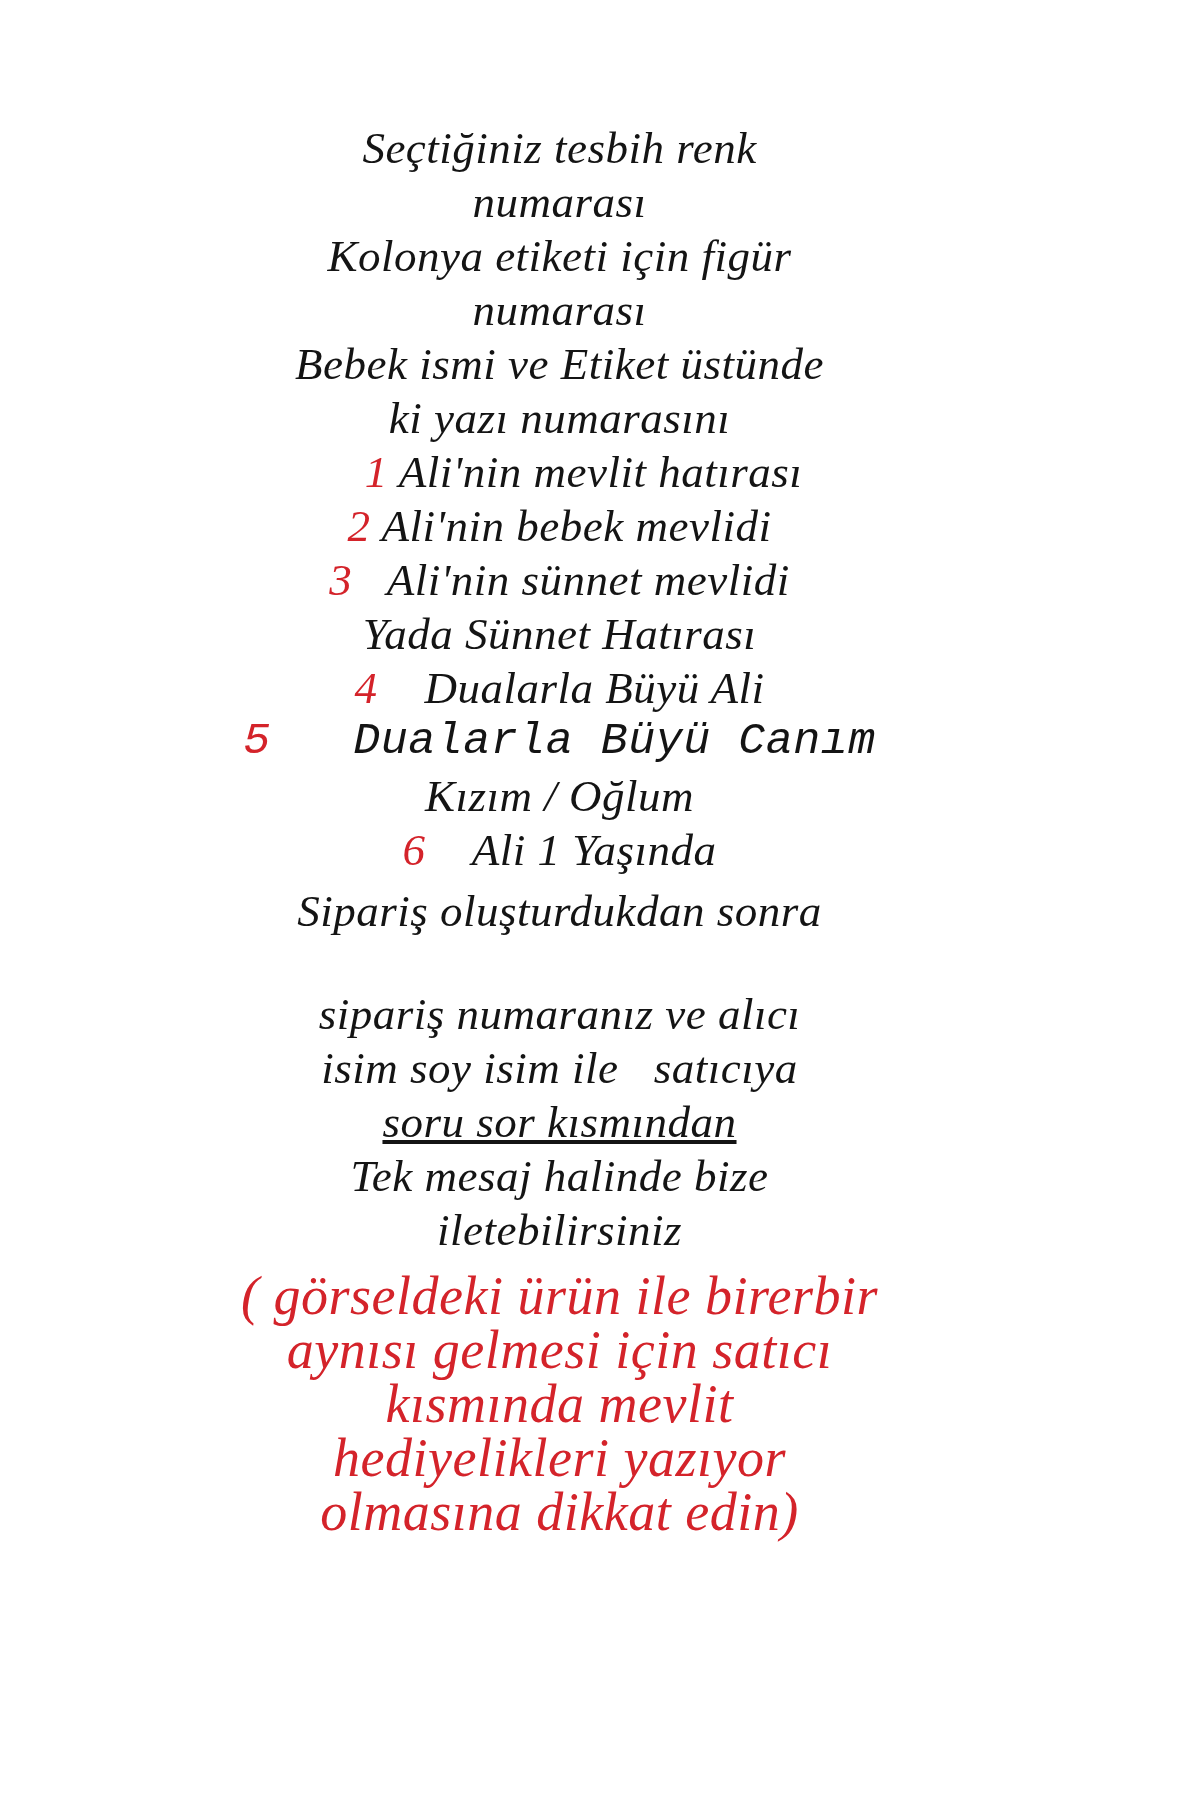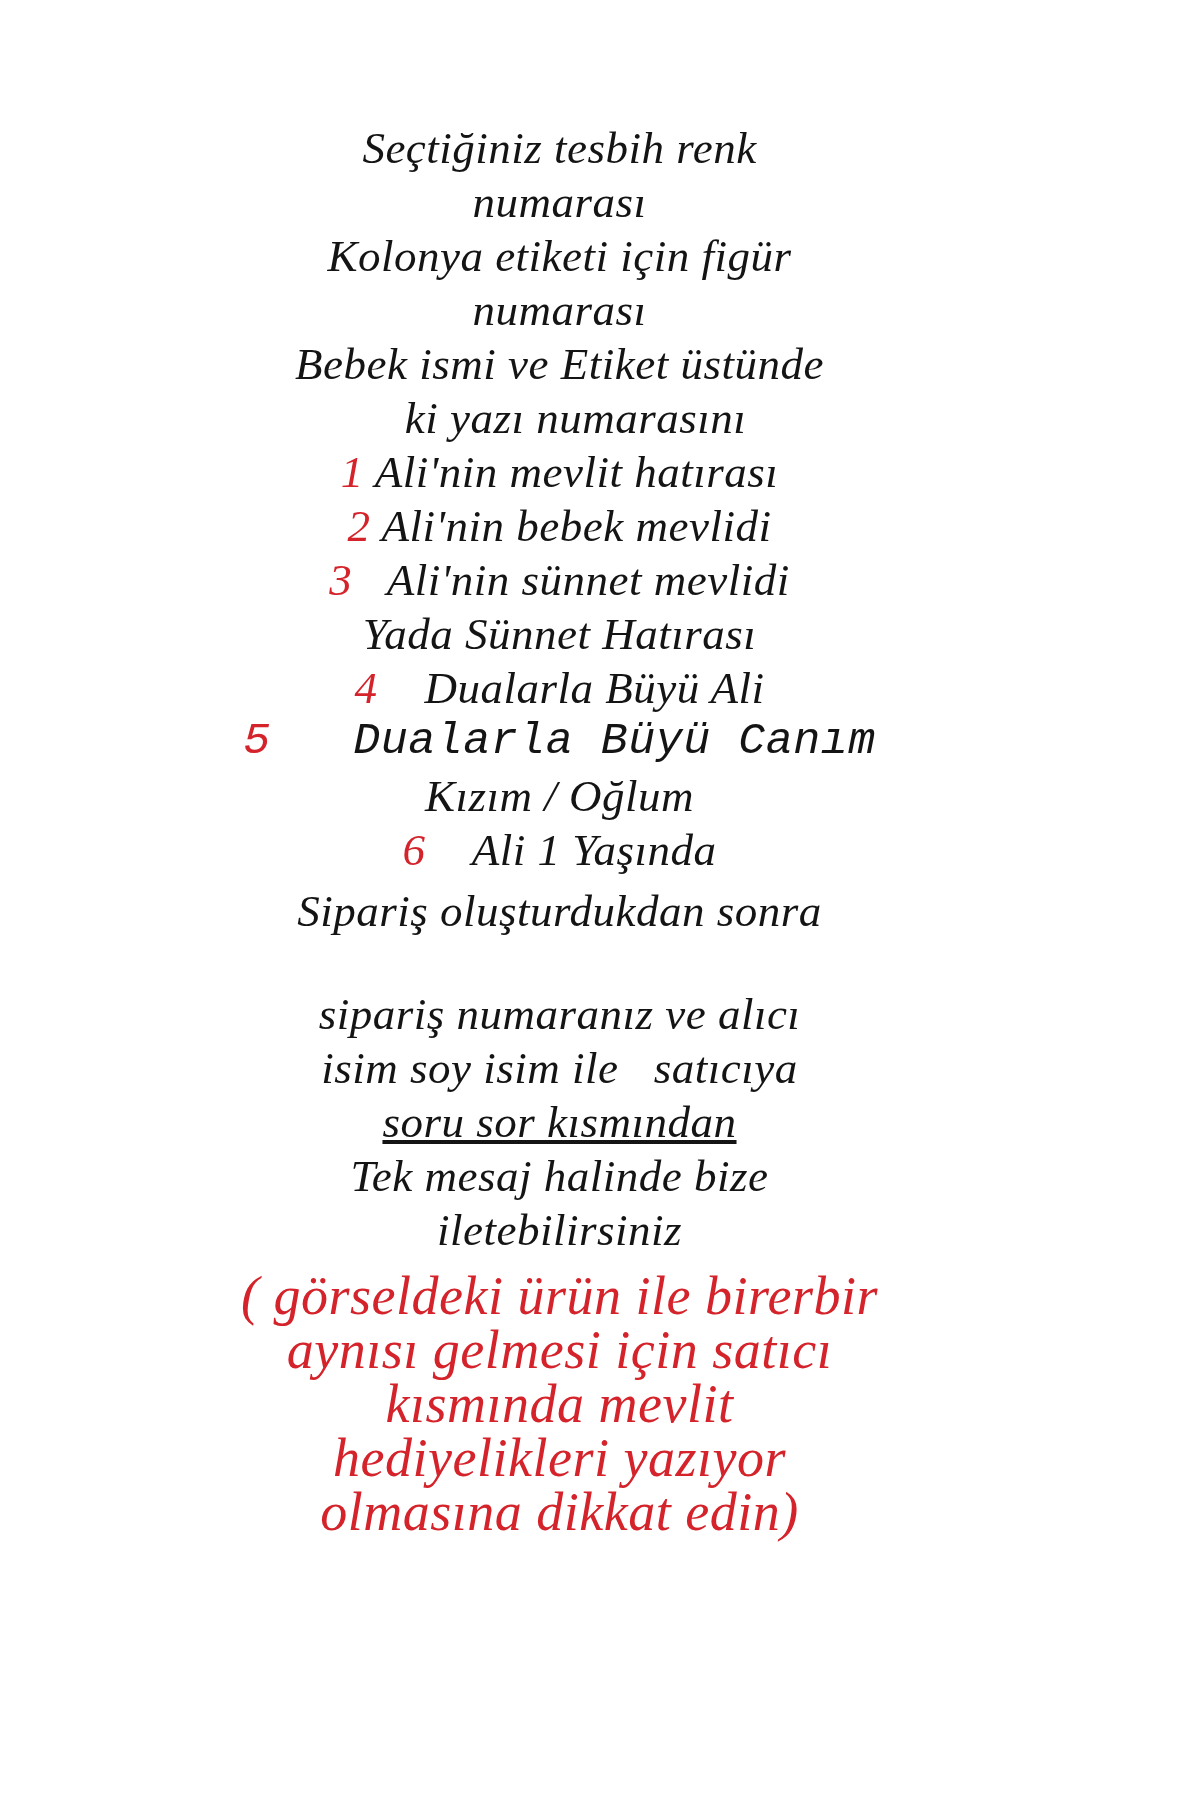--- a/index.html
+++ b/index.html
@@ -47,25 +47,25 @@
 <body>
 
 <div class="doc">
 
   <div>
     <div class="line" style="top:118px;">Seçtiğiniz tesbih renk</div>
     <div class="line" style="top:172px;">numarası</div>
     <div class="line" style="top:226px;">Kolonya etiketi için figür</div>
     <div class="line" style="top:280px;">numarası</div>
     <div class="line" style="top:334px;">Bebek ismi ve Etiket üstünde</div>
-    <div class="line" style="top:388px;padding-left:16px;">ki yazı numarasını</div>
+    <div class="line" style="top:388px;">ki yazı numarasını</div>
   </div>
 
   <div>
-    <div class="line" style="top:442px;"><span class="num">1</span><span> Ali'nin mevlit hatırası</span></div>
+    <div class="line" style="top:442px;padding-left:24px;"><span class="num">1</span><span> Ali'nin mevlit hatırası</span></div>
     <div class="line" style="top:496px;"><span class="num">2</span><span> Ali'nin bebek mevlidi</span></div>
     <div class="line" style="top:550px;"><span class="num">3</span><span>   Ali'nin sünnet mevlidi</span></div>
     <div class="line" style="top:604px;"><span class="num"></span><span>Yada Sünnet Hatırası</span></div>
     <div class="line" style="top:658px;"><span class="num">4</span><span>    Dualarla Büyü Ali</span></div>
     <div class="line" style="top:712px;font-family:Liberation Mono, monospace;"><span class="num">5</span><span>   Dualarla Büyü Canım</span></div>
     <div class="line" style="top:766px;"><span class="num"></span><span>Kızım / Oğlum</span></div>
     <div class="line" style="top:820px;"><span class="num">6</span><span>    Ali 1 Yaşında</span></div>
   </div>
 
   <div>

